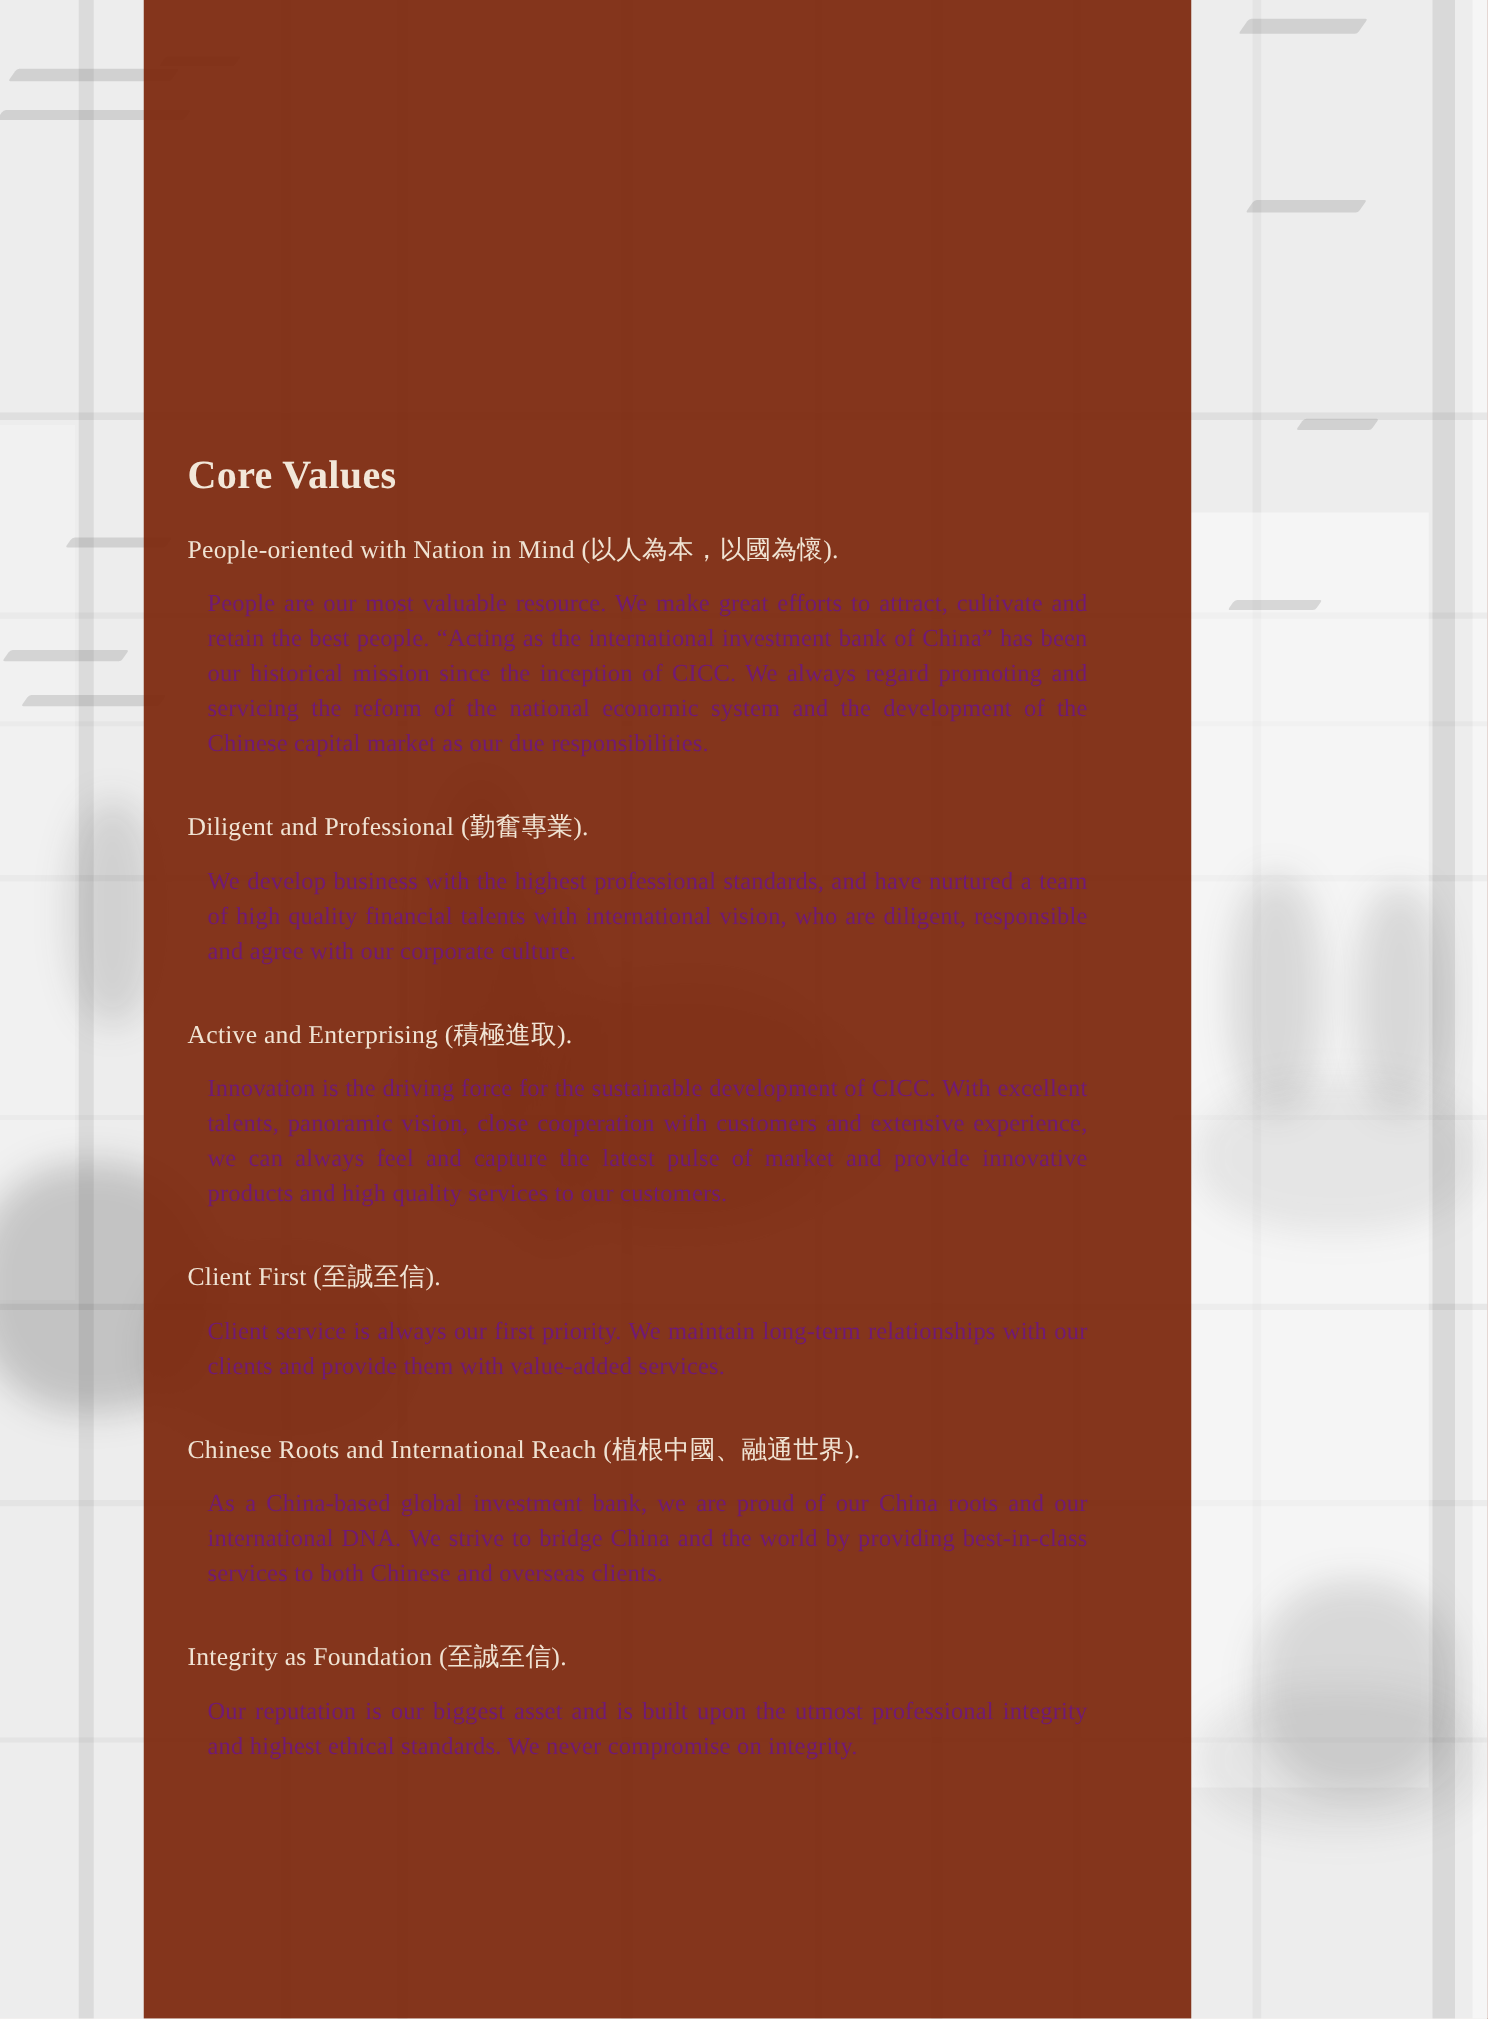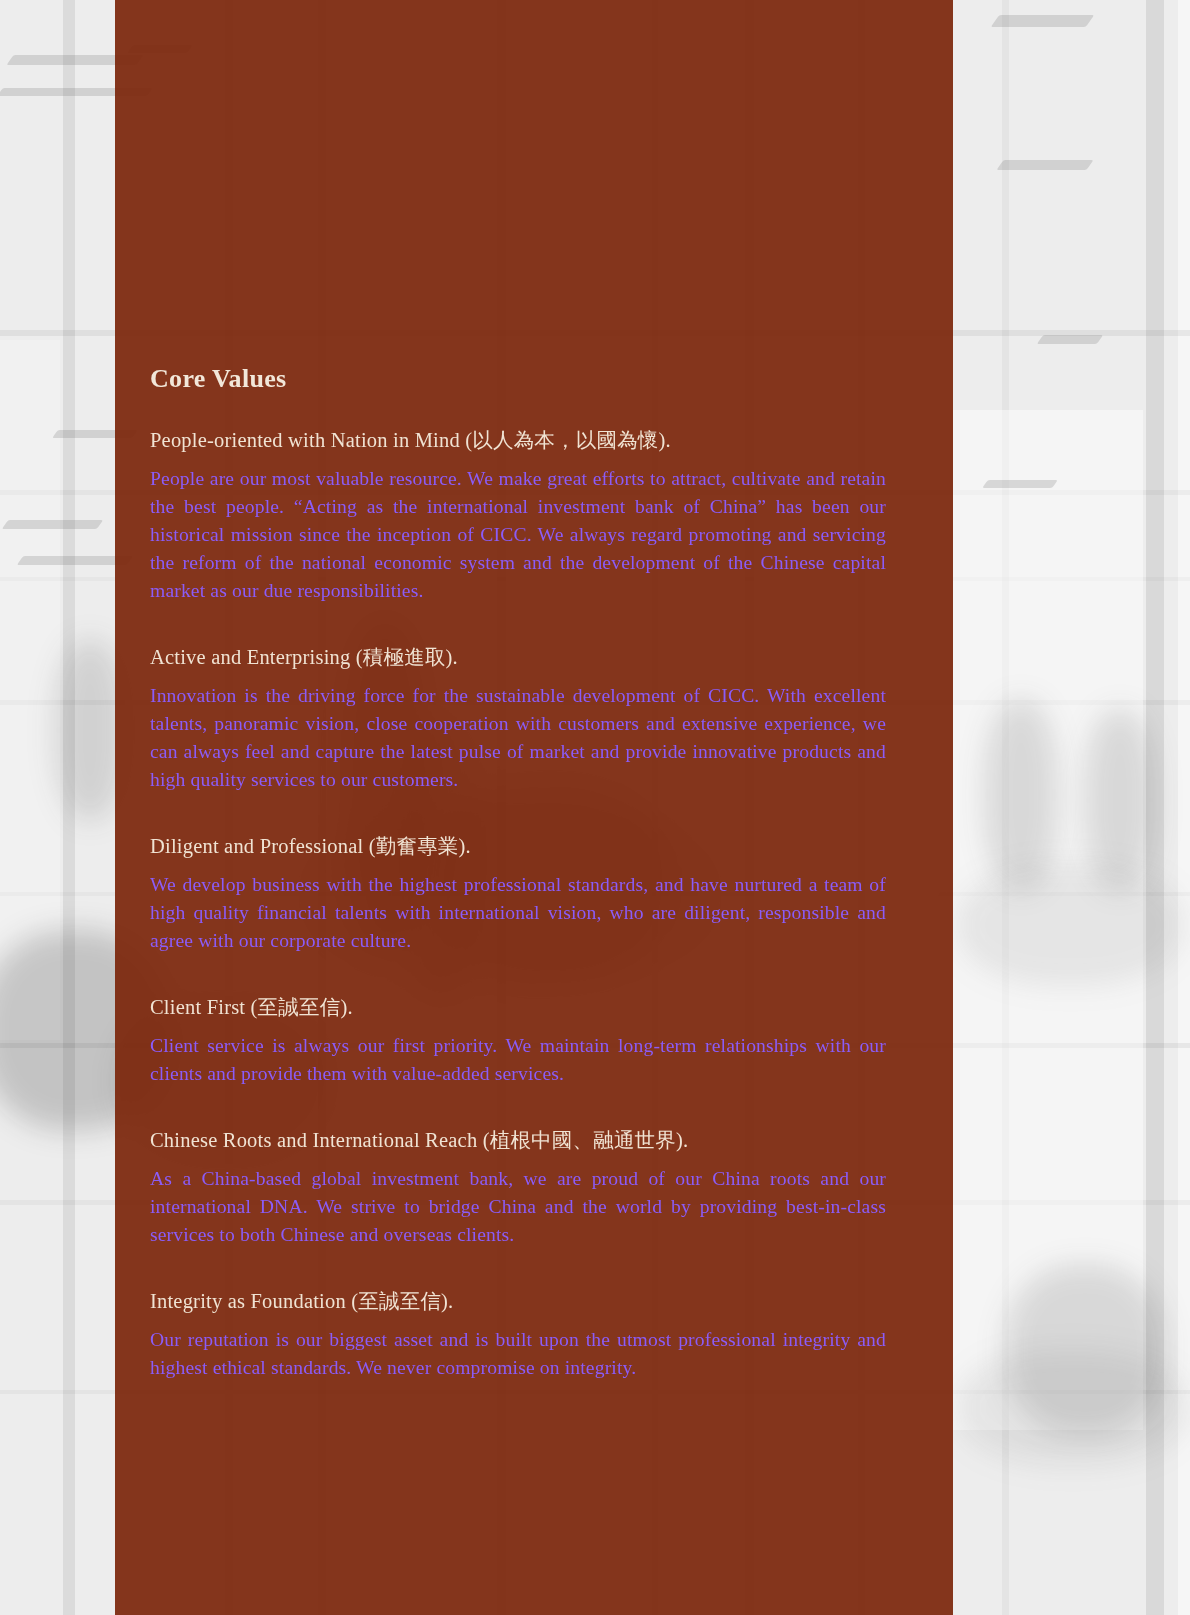--- a/index.html
+++ b/index.html
@@ -34,21 +34,21 @@
 
   
   .content {
     position: absolute;
     left: 150px;
     top: 362px;
     width: 736px;
     color: #e9dccb;
   }
   .page-title {
-    font-size: 26px;
+    font-size: 32px;
     font-weight: bold;
     color: #f2e7d9;
     letter-spacing: 0.3px;
     margin: 0 0 30px 0;
     line-height: 34px;
   }
   .value-section { margin-top: 38px; }
   .value-section:first-of-type { margin-top: 0; }
   .section-heading {
     font-size: 20.5px;
@@ -56,24 +56,24 @@
     margin: 0 0 11px 0;
     color: #f0e3d3;
     font-weight: normal;
     letter-spacing: 0.2px;
   }
   .section-heading .h-en { font-weight: normal; }
   .section-heading .h-zh { font-weight: normal; }
   .section-body {
     font-size: 19.6px;
     line-height: 28px;
-    margin: 0;
+    margin: 16px;
     text-align: justify;
     letter-spacing: 0.15px;
-    color: #8b5cf6;
+    color: #701a75;
   }
 </style>
 </head>
 <body>
 
 <div class="page">
 
   <div class="photo">
 
     <div class="vline" style="left:63px;width:12px;"></div>
@@ -128,27 +128,27 @@
 
   <div class="content">
     <h1 class="page-title">Core Values</h1>
 
     <section class="value-section">
       <h2 class="section-heading"><span class="h-en">People-oriented with Nation in Mind</span> <span class="h-zh">(以人為本，以國為懷).</span></h2>
       <p class="section-body">People are our most valuable resource. We make great efforts to attract, cultivate and retain the best people. “Acting as the international investment bank of China” has been our historical mission since the inception of CICC. We always regard promoting and servicing the reform of the national economic system and the development of the Chinese capital market as our due responsibilities.</p>
     </section>
 
     <section class="value-section">
-      <h2 class="section-heading"><span class="h-en">Active and Enterprising</span> <span class="h-zh">(積極進取).</span></h2>
-      <p class="section-body">Innovation is the driving force for the sustainable development of CICC. With excellent talents, panoramic vision, close cooperation with customers and extensive experience, we can always feel and capture the latest pulse of market and provide innovative products and high quality services to our customers.</p>
+      <h2 class="section-heading"><span class="h-en">Diligent and Professional</span> <span class="h-zh">(勤奮專業).</span></h2>
+      <p class="section-body">We develop business with the highest professional standards, and have nurtured a team of high quality financial talents with international vision, who are diligent, responsible and agree with our corporate culture.</p>
     </section>
 
     <section class="value-section">
-      <h2 class="section-heading"><span class="h-en">Diligent and Professional</span> <span class="h-zh">(勤奮專業).</span></h2>
-      <p class="section-body">We develop business with the highest professional standards, and have nurtured a team of high quality financial talents with international vision, who are diligent, responsible and agree with our corporate culture.</p>
+      <h2 class="section-heading"><span class="h-en">Active and Enterprising</span> <span class="h-zh">(積極進取).</span></h2>
+      <p class="section-body">Innovation is the driving force for the sustainable development of CICC. With excellent talents, panoramic vision, close cooperation with customers and extensive experience, we can always feel and capture the latest pulse of market and provide innovative products and high quality services to our customers.</p>
     </section>
 
     <section class="value-section">
       <h2 class="section-heading"><span class="h-en">Client First</span> <span class="h-zh">(至誠至信).</span></h2>
       <p class="section-body">Client service is always our first priority. We maintain long-term relationships with our clients and provide them with value-added services.</p>
     </section>
 
     <section class="value-section">
       <h2 class="section-heading"><span class="h-en">Chinese Roots and International Reach</span> <span class="h-zh">(植根中國、融通世界).</span></h2>
       <p class="section-body">As a China-based global investment bank, we are proud of our China roots and our international DNA. We strive to bridge China and the world by providing best-in-class services to both Chinese and overseas clients.</p>

